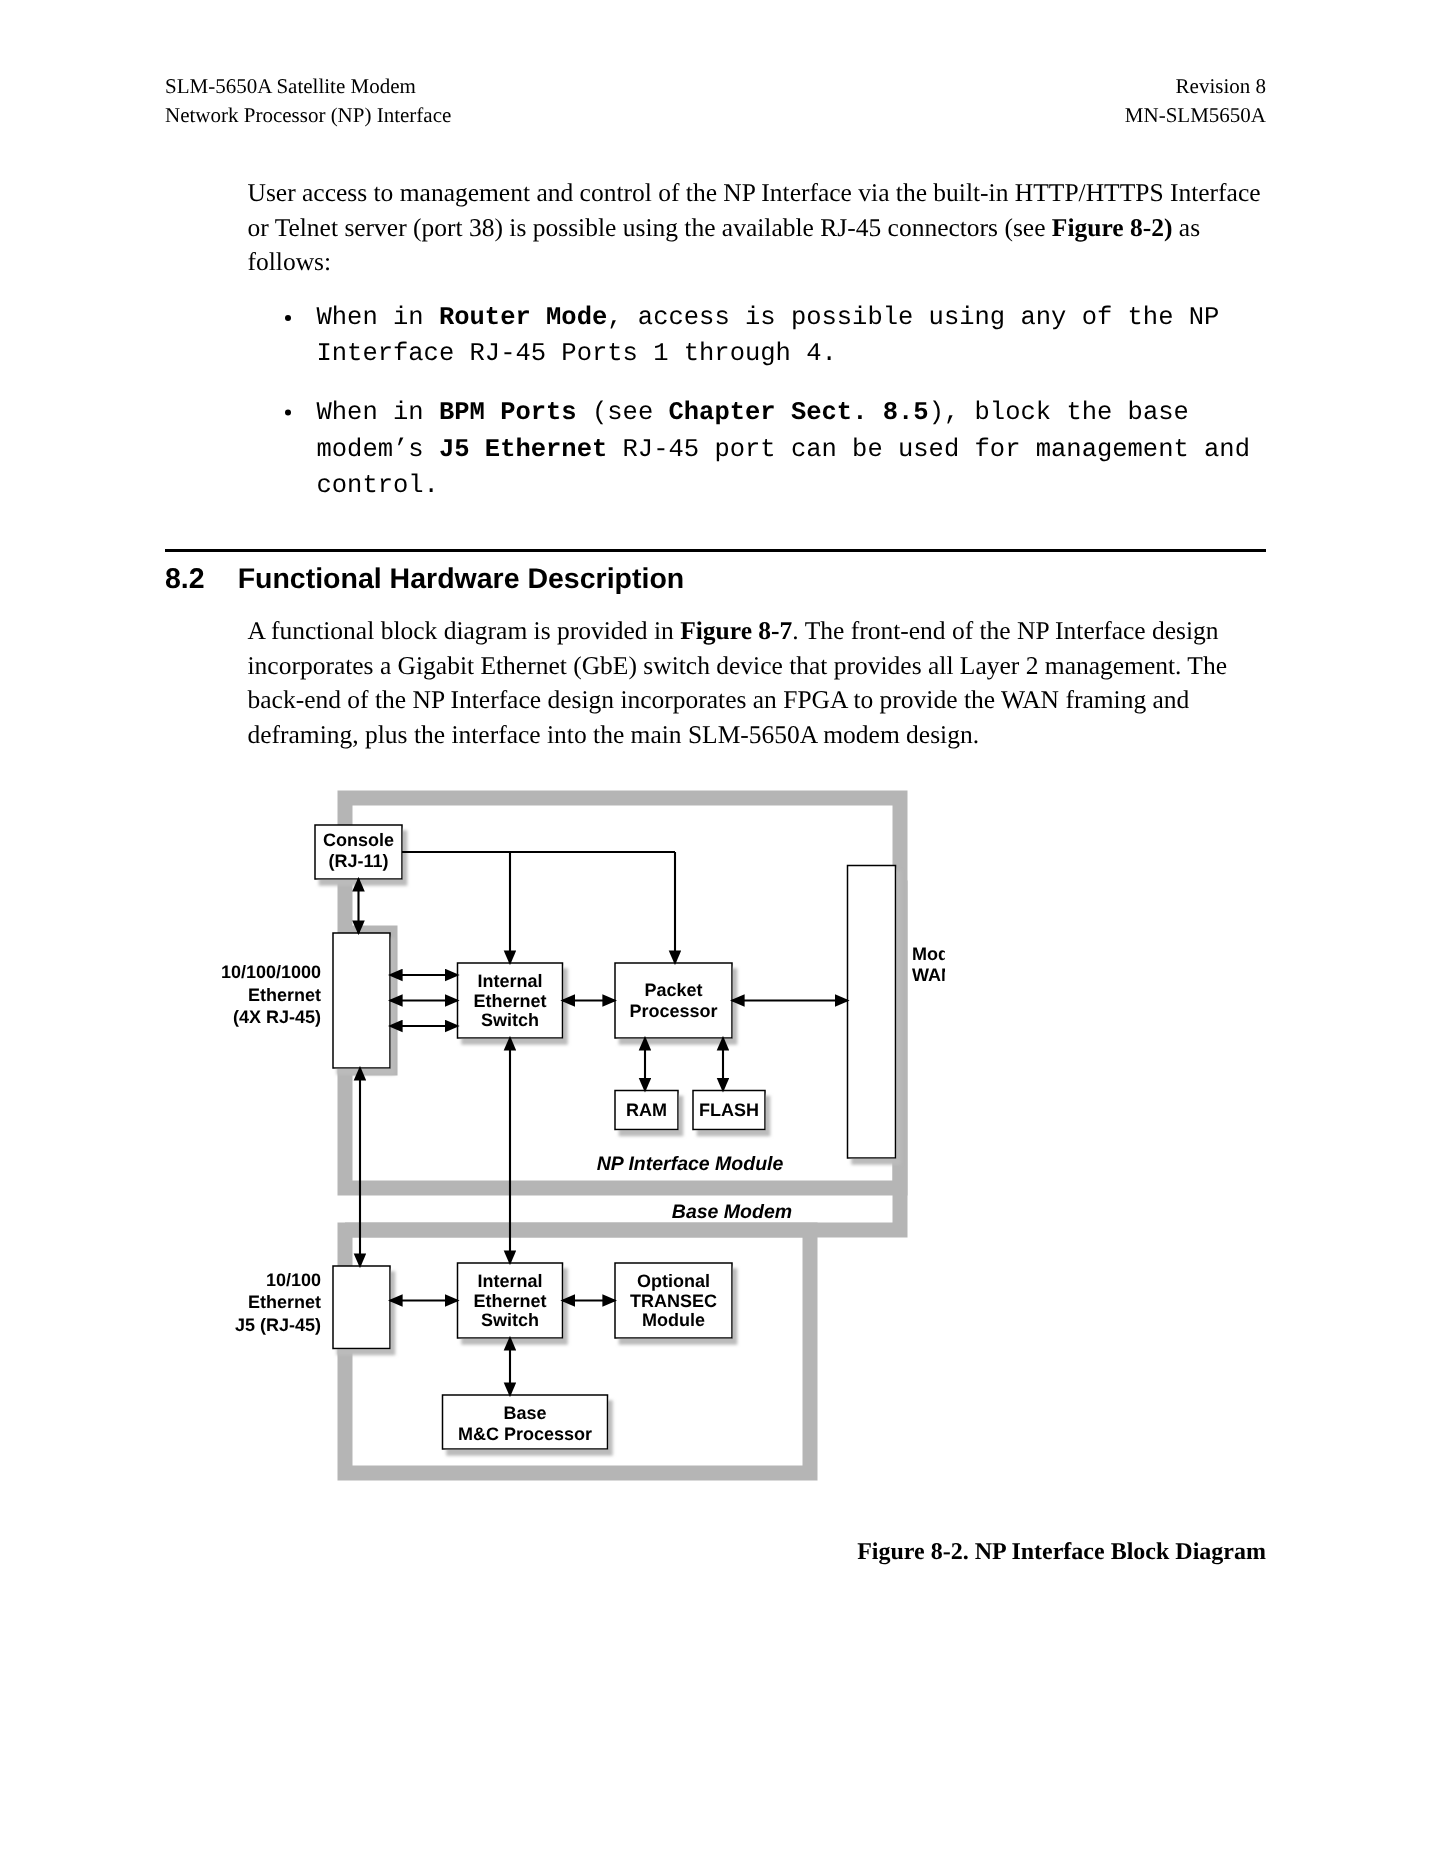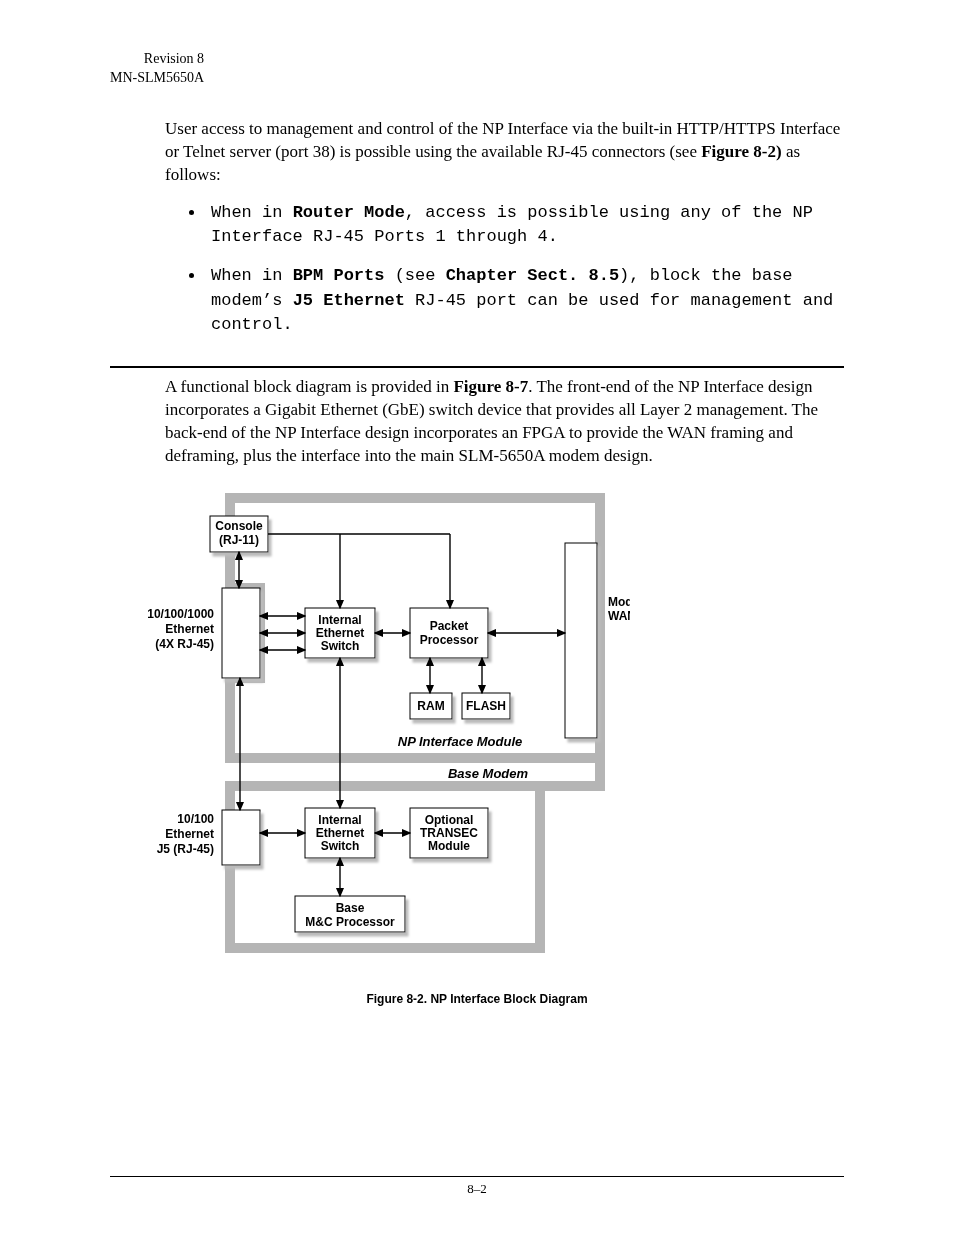--- a/index.html
+++ b/index.html
@@ -35,23 +35,23 @@
     border:none;border-top:2px solid #000;
     margin:4px 0 8px 0;
   }
   .sect{
     display:flex;gap:22px;
     font-family:Arial,Helvetica,sans-serif;
     font-weight:bold;font-size:19px;
     margin-bottom:12px;
   }
   .figcaption{
-    text-align:center;
-    font-family:Liberation Sans, sans-serif;
-    font-weight:bold;font-size:12px;
+    text-align:right;
+    font-family:Liberation Serif, serif;
+    font-weight:bold;font-size:16px;
     margin-top:14px;
   }
   .footer{
     position:absolute;left:110px;right:110px;bottom:38px;
     text-align:center;font-size:13px;
   }
   .footer .line{
     border-top:1.5px solid #000;margin-bottom:4px;
   }
   b{font-weight:bold;}
@@ -61,40 +61,48 @@
   svg{display:block;}
   .lbl{font-family:Arial,Helvetica,sans-serif;font-size:12px;font-weight:bold;}
   .lblI{font-family:Arial,Helvetica,sans-serif;font-size:13px;font-weight:bold;font-style:italic;}
 </style>
 </head>
 <body>
 
 <div class="page">
 
   <div class="hdr">
+    <div>
+      <div>SLM-5650A Satellite Modem</div>
+      <div>Network Processor (NP) Interface</div>
+    </div>
     <div style="text-align:right">
       <div>Revision 8</div>
       <div>MN-SLM5650A</div>
     </div>
   </div>
 
   <p class="para">
     <span>User access to management and control of the NP Interface via the built-in HTTP/HTTPS Interface or Telnet server (port 38) is possible using the available RJ-45 connectors (see </span><b>Figure 8-2)</b><span> as follows:</span>
   </p>
 
   <ul class="bullets">
     <li>
       <span>When in </span><b>Router Mode</b><span>, access is possible using any of the NP Interface RJ-45 Ports 1 through 4.</span>
     </li>
     <li>
       <span>When in </span><b>BPM Ports</b><span> (see </span><b>Chapter Sect. 8.5</b><span>), block the base modem’s </span><b>J5 Ethernet</b><span> RJ-45 port can be used for management and control.</span>
     </li>
   </ul>
 
   <hr class="rule">
+  <div class="sect">
+    <span>8.2</span>
+    <span>Functional Hardware Description</span>
+  </div>
 
   <p class="para">
     <span>A functional block diagram is provided in </span><b>Figure 8-7</b><span>. The front-end of the NP Interface design incorporates a Gigabit Ethernet (GbE) switch device that provides all Layer 2 management. The back-end of the NP Interface design incorporates an FPGA to provide the WAN framing and deframing, plus the interface into the main SLM-5650A modem design.</span>
   </p>
 
   <div class="diagram-wrap">
     <svg width="520" height="490" viewBox="0 0 520 490">
       <defs>
 
         <filter id="shadowBox" x="-10%" y="-10%" width="140%" height="140%">
@@ -227,17 +235,13 @@
       <text class="lbl" x="339" y="349" text-anchor="middle">TRANSEC</text>
       <text class="lbl" x="339" y="362" text-anchor="middle">Module</text>
 
       <text class="lbl" x="240" y="424" text-anchor="middle">Base</text>
       <text class="lbl" x="240" y="438" text-anchor="middle">M&amp;C Processor</text>
     </svg>
   </div>
 
   <div class="figcaption">Figure 8-2. NP Interface Block Diagram</div>
 
-  <div class="footer">
-    <div class="line"></div>
-    <span>8–2</span>
-  </div>
 </div>
 
 </body></html>

